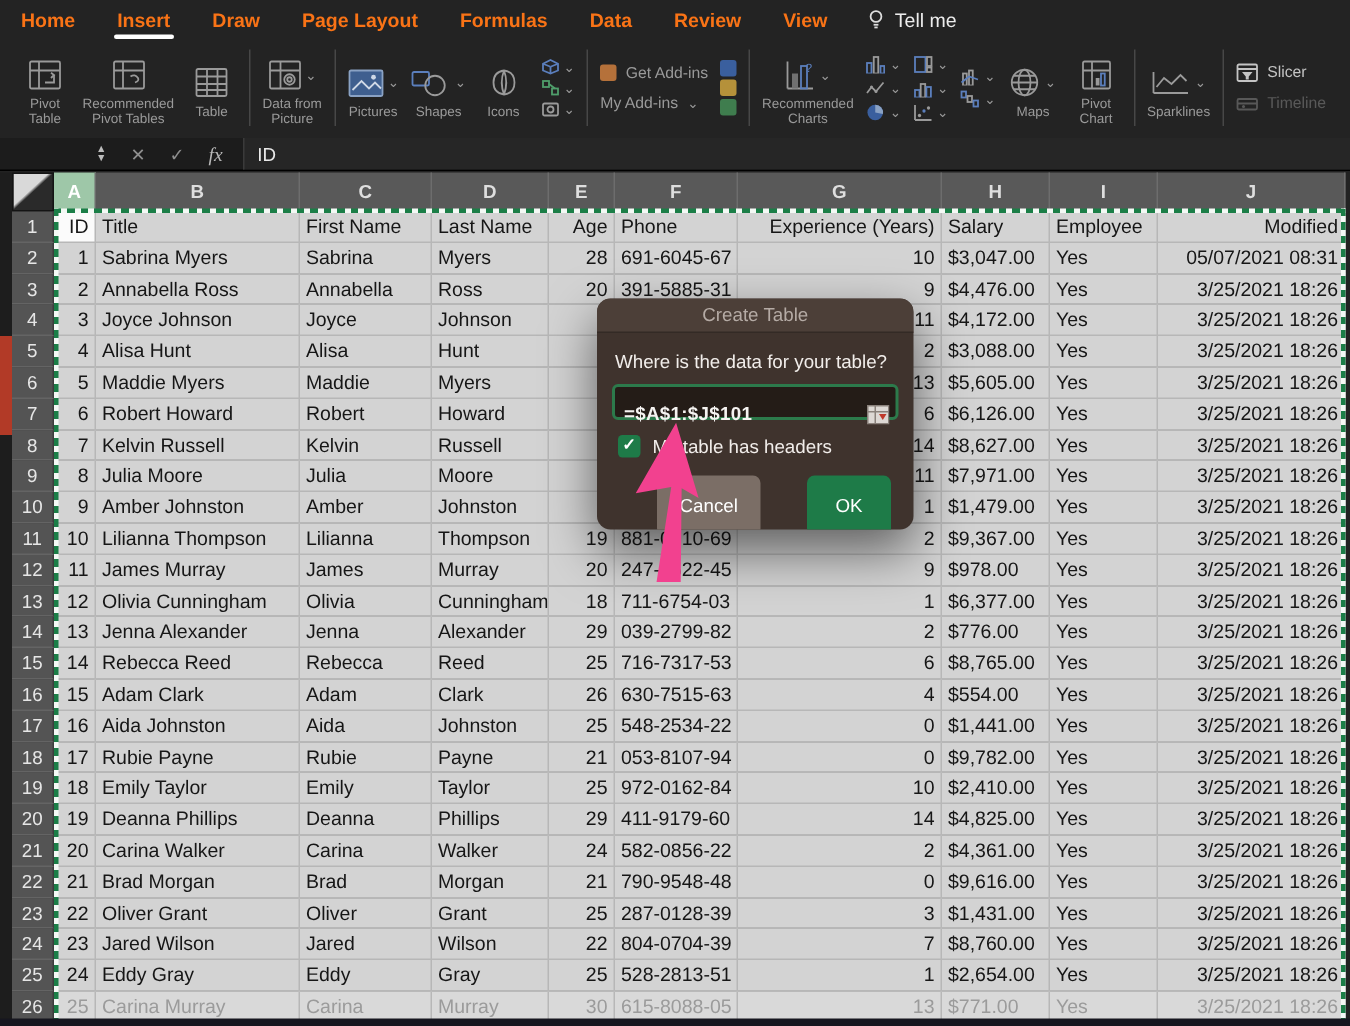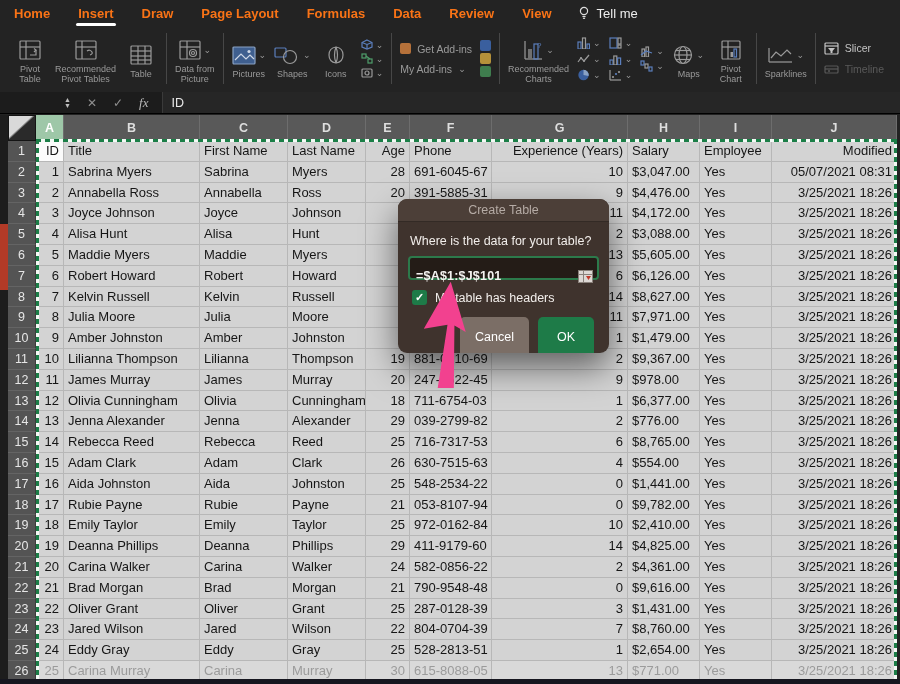--- a/index.html
+++ b/index.html
@@ -73,21 +73,21 @@
   .dquestion { color:#f2eeeb; font-size:12.5px; padding:12px 12px 0 12px; }
   .dinput { margin:8px 10px 0 10px; height:24px; background:#241c17; border:2px solid #2c7a4b; border-radius:4px;
             display:flex; align-items:center; padding:16px 4px 0 6px; }
   .dinput .rtext { flex:1; color:#f5f3f1; font-size:12.5px; font-weight:700; letter-spacing:.2px; }
   .dcheckrow { display:flex; align-items:center; gap:8px; margin:10px 12px 0 14px; }
   .dcheck { width:15px; height:15px; background:#1e7b48; border-radius:3px; color:#fff; font-size:11px; font-weight:700; text-align:center; line-height:15px; }
   .dchecklabel { color:#f2eeeb; font-size:12.5px; }
   .dbuttons { display:flex; justify-content:flex-end; gap:9px; margin:12px 15px 0 0; }
   .dbtn { border:none; border-radius:5px; color:#fff; font-size:12.5px; padding:13px 15px; font-family:inherit; }
   .dbtn.cancel { background:#7b6e66; }
-  .dbtn.ok { background:#1e7b48; padding:9px 19px; }
+  .dbtn.ok { background:#1e7b48; padding:9px 19px;margin-left:22px; }
 
   .arrow-svg { position:absolute; left:423px; top:281px; z-index:60; transform:rotate(7deg); }
 </style>
 </head>
 <body>
 
 <div id="app">
 
   <div class="ribbon">
     <div class="tabs">

